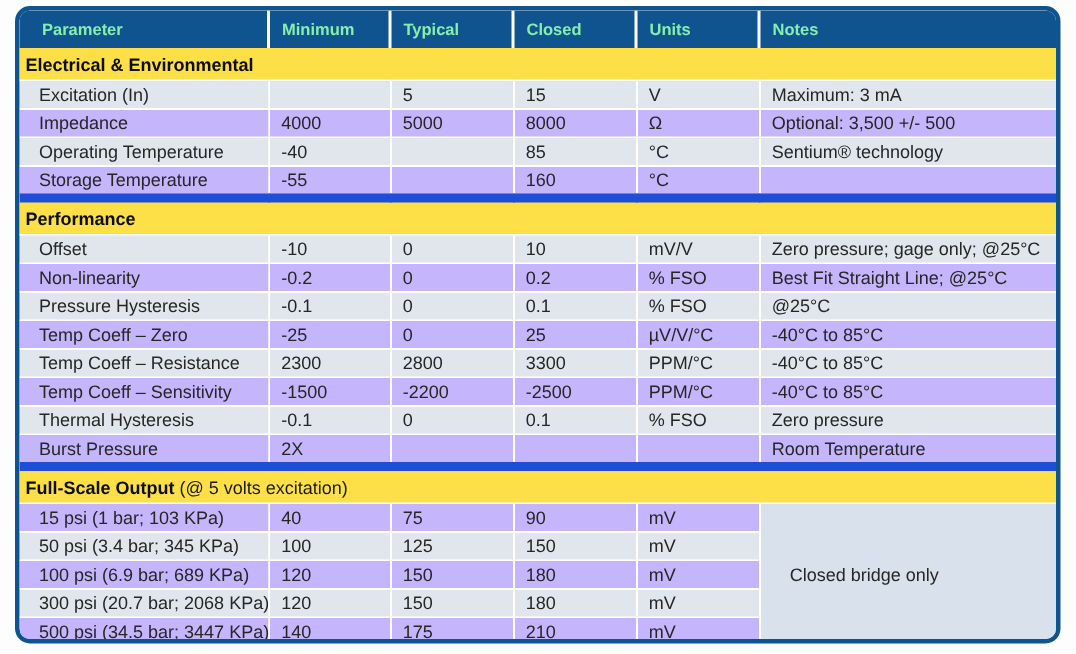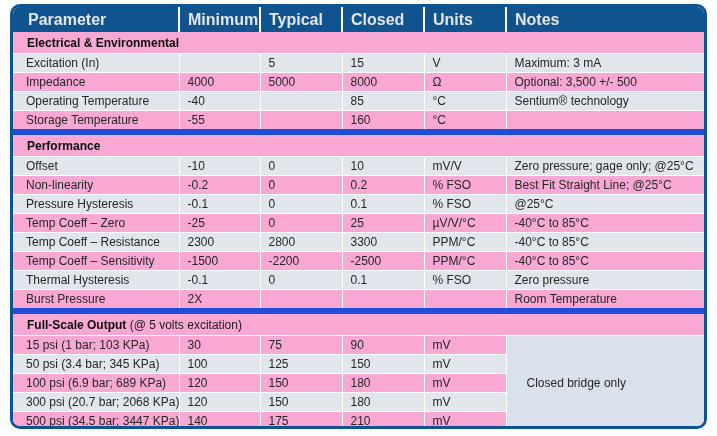--- a/index.html
+++ b/index.html
@@ -32,38 +32,38 @@
   table.spec {
     width: 100%;
     height: 100%;
     border-collapse: collapse;
     table-layout: fixed;
     font-size: 12px;
     color: #262626;
   }
   thead th {
     background: #10548f;
-    color: #e5e5e5;
+    color: #86efac;
     font-weight: bold;
     text-align: left;
     vertical-align: middle;
     height: 21px;
     padding: 2px 6px 2px 8px;
     border-left: 2px solid #ffffff;
-    font-size: 16px;
+    font-size: 11px;
     white-space: nowrap;
   }
   thead th:first-child {
     border-left: none;
     padding-left: 15px;
   }
   tr.section-row td {
-    background: #f9a8d4;
+    background: #fde047;
     height: 17px;
-    padding: 2px 6px 2px 14px;
+    padding: 2px 6px 2px 4px;
     vertical-align: middle;
     white-space: nowrap;
   }
   tr.section-row.section-divider td {
     border-top: 6px solid #1d4ed8;
   }
   .sect-bold { font-weight: bold; color: #0d0d0d; }
   .sect-normal { font-weight: normal; color: #1a1a1a; }
   tr.data-row td {
     height: 16px;
@@ -72,21 +72,21 @@
     border-top: 1px solid #ffffff;
     vertical-align: middle;
     white-space: nowrap;
     overflow: hidden;
   }
   tr.data-row td.col-parameter {
     border-left: none;
     padding-left: 13px;
   }
   tr.data-row.shaded td { background: #e0e6eb; margin-top: 44px; }
-  tr.data-row.light  td { background: #f9a8d4; }
+  tr.data-row.light  td { background: #c4b5fd; }
   tr.data-row td.merged-note {
     background: #d8e1ec;
     vertical-align: middle;
     padding-left: 20px;
   }
 </style>
 </head>
 <body>
 
 <div class="page">
@@ -216,21 +216,21 @@
             <td class="col-units"></td>
             <td class="col-notes">Room Temperature</td>
           </tr>
         </tbody>
         <tbody>
           <tr class="section-row section-divider">
             <td colspan="6"><span class="sect-bold">Full-Scale Output</span><span class="sect-normal"> (@ 5 volts excitation)</span></td>
           </tr>
           <tr class="data-row light">
             <td class="col-parameter">15 psi (1 bar; 103 KPa)</td>
-            <td class="col-minimum">30</td>
+            <td class="col-minimum">40</td>
             <td class="col-typical">75</td>
             <td class="col-maximum">90</td>
             <td class="col-units">mV</td>
             <td class="merged-note" rowspan="5">Closed bridge only</td>
           </tr>
           <tr class="data-row shaded">
             <td class="col-parameter">50 psi (3.4 bar; 345 KPa)</td>
             <td class="col-minimum">100</td>
             <td class="col-typical">125</td>
             <td class="col-maximum">150</td>

